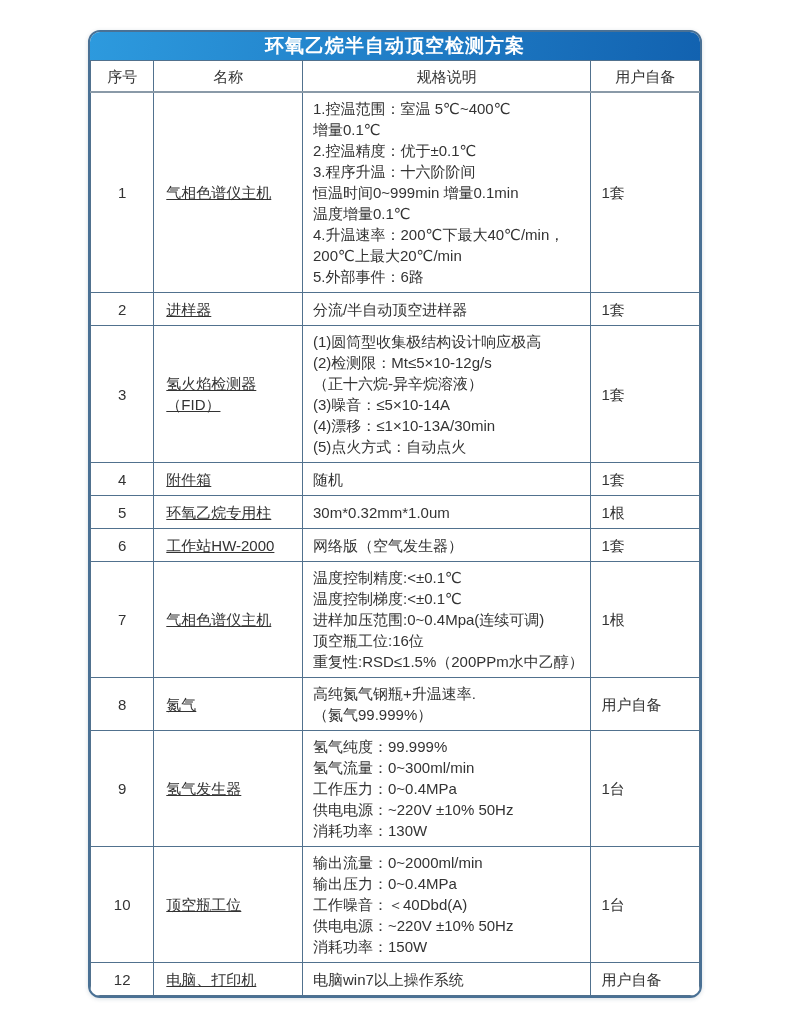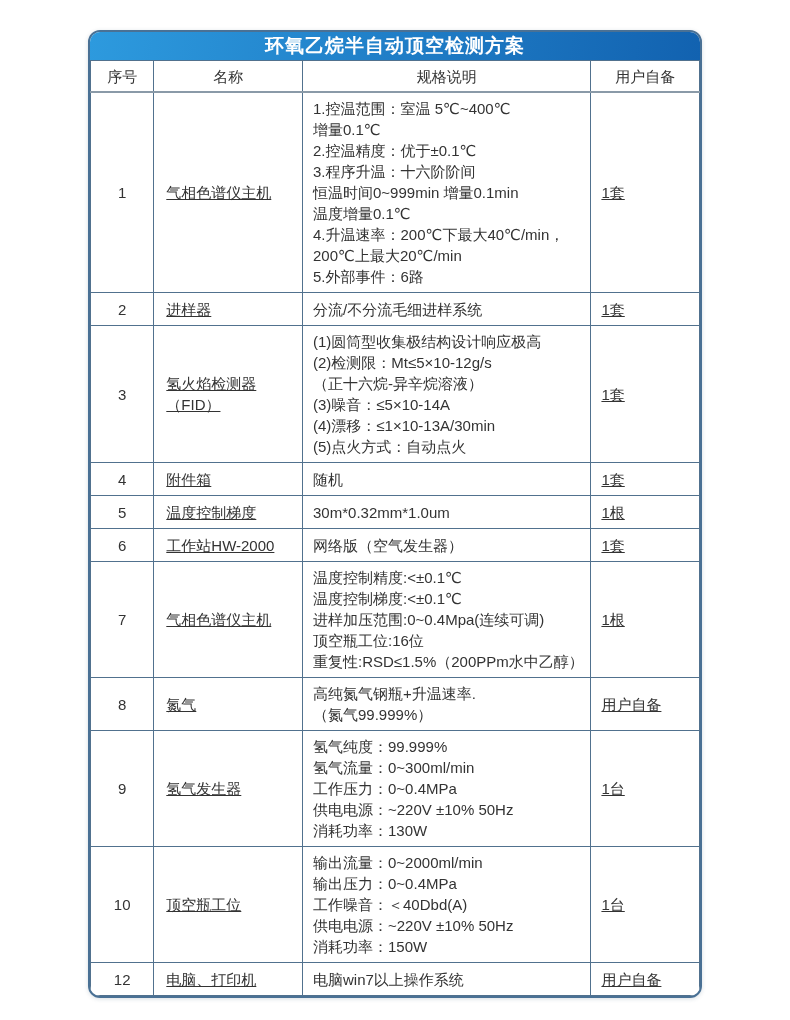--- a/index.html
+++ b/index.html
@@ -62,21 +62,21 @@
     text-align: center;
     padding-left: 2px;
     padding-right: 2px;
     margin-top: 32px;
   }
   .spec-table td.name { padding-left: 12px; padding-right: 4px; text-decoration: underline; }
   .spec-table td.spec {
     white-space: pre-line;
     padding: 5px 6px 5px 10px;
   }
-  .spec-table td.qty { padding-left: 10px; text-decoration: underline; }
+  .spec-table td.qty { padding-left: 10px; }
   
   .spec-table td { height: 22px; }
 </style>
 </head>
 <body>
 
 <div class="page">
   <div class="card">
     <div class="title-bar">环氧乙烷半自动顶空检测方案</div>
     <table class="spec-table">
@@ -105,21 +105,21 @@
 恒温时间0~999min 增量0.1min
 温度增量0.1℃
 4.升温速率：200℃下最大40℃/min，
 200℃上最大20℃/min
 5.外部事件：6路</td>
           <td class="qty">1套</td>
         </tr>
         <tr>
           <td class="no">2</td>
           <td class="name">进样器</td>
-          <td class="spec">分流/不分流毛细进样系统</td>
+          <td class="spec">分流/半自动顶空进样器</td>
           <td class="qty">1套</td>
         </tr>
         <tr>
           <td class="no">3</td>
           <td class="name">氢火焰检测器（FID）</td>
           <td class="spec">(1)圆筒型收集极结构设计响应极高
 (2)检测限：Mt≤5×10-12g/s
 （正十六烷-异辛烷溶液）
 (3)噪音：≤5×10-14A
 (4)漂移：≤1×10-13A/30min
@@ -127,21 +127,21 @@
           <td class="qty">1套</td>
         </tr>
         <tr>
           <td class="no">4</td>
           <td class="name">附件箱</td>
           <td class="spec">随机</td>
           <td class="qty">1套</td>
         </tr>
         <tr>
           <td class="no">5</td>
-          <td class="name">温度控制梯度</td>
+          <td class="name">环氧乙烷专用柱</td>
           <td class="spec">30m*0.32mm*1.0um</td>
           <td class="qty">1根</td>
         </tr>
         <tr>
           <td class="no">6</td>
           <td class="name">工作站HW-2000</td>
           <td class="spec">网络版（空气发生器）</td>
           <td class="qty">1套</td>
         </tr>
         <tr>

